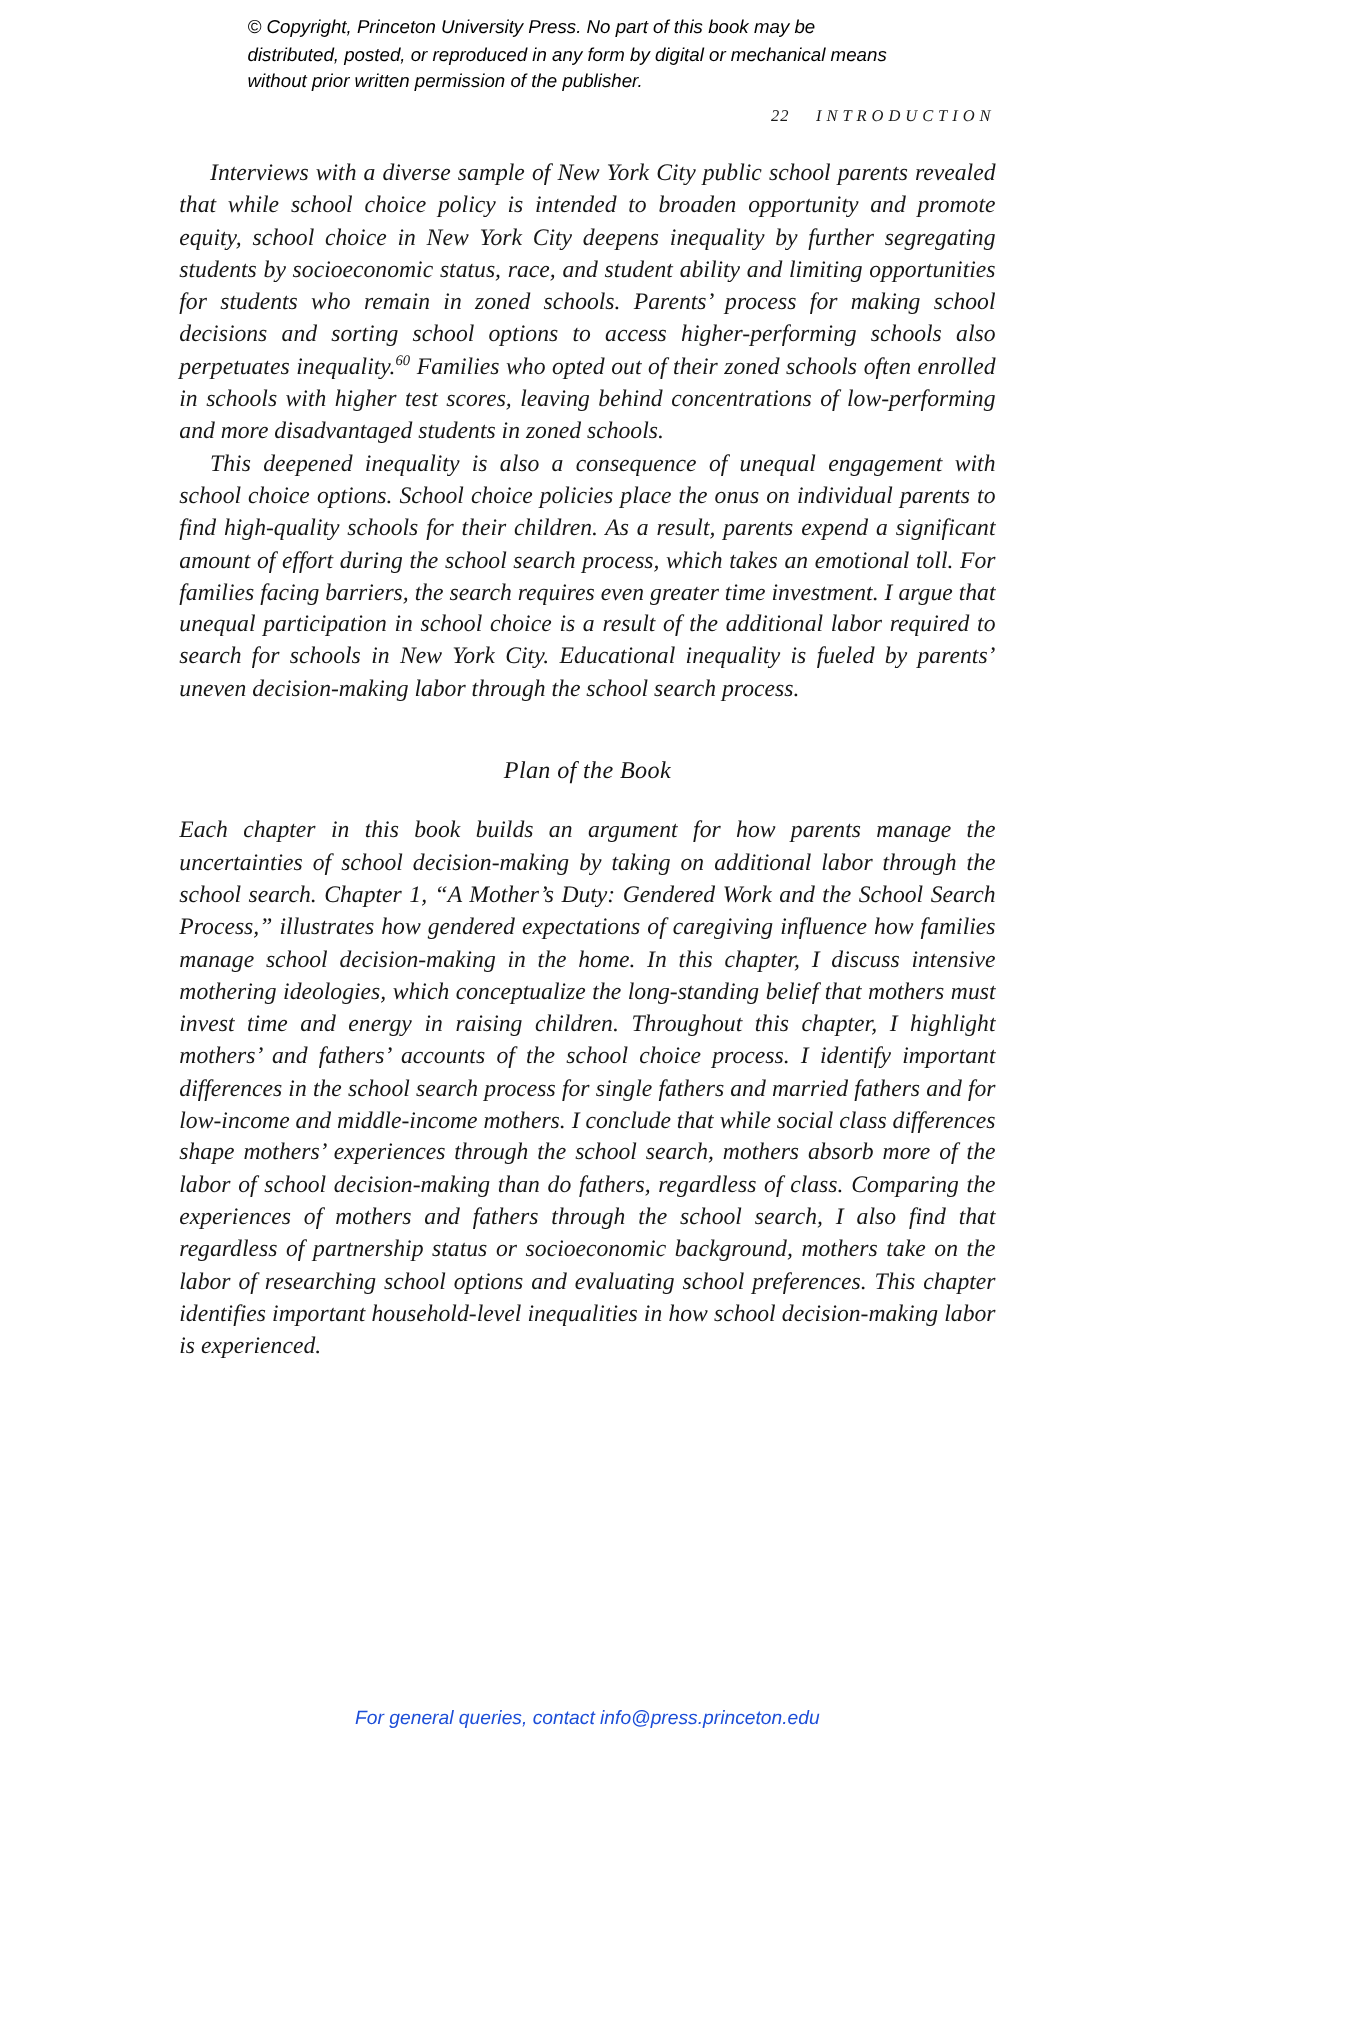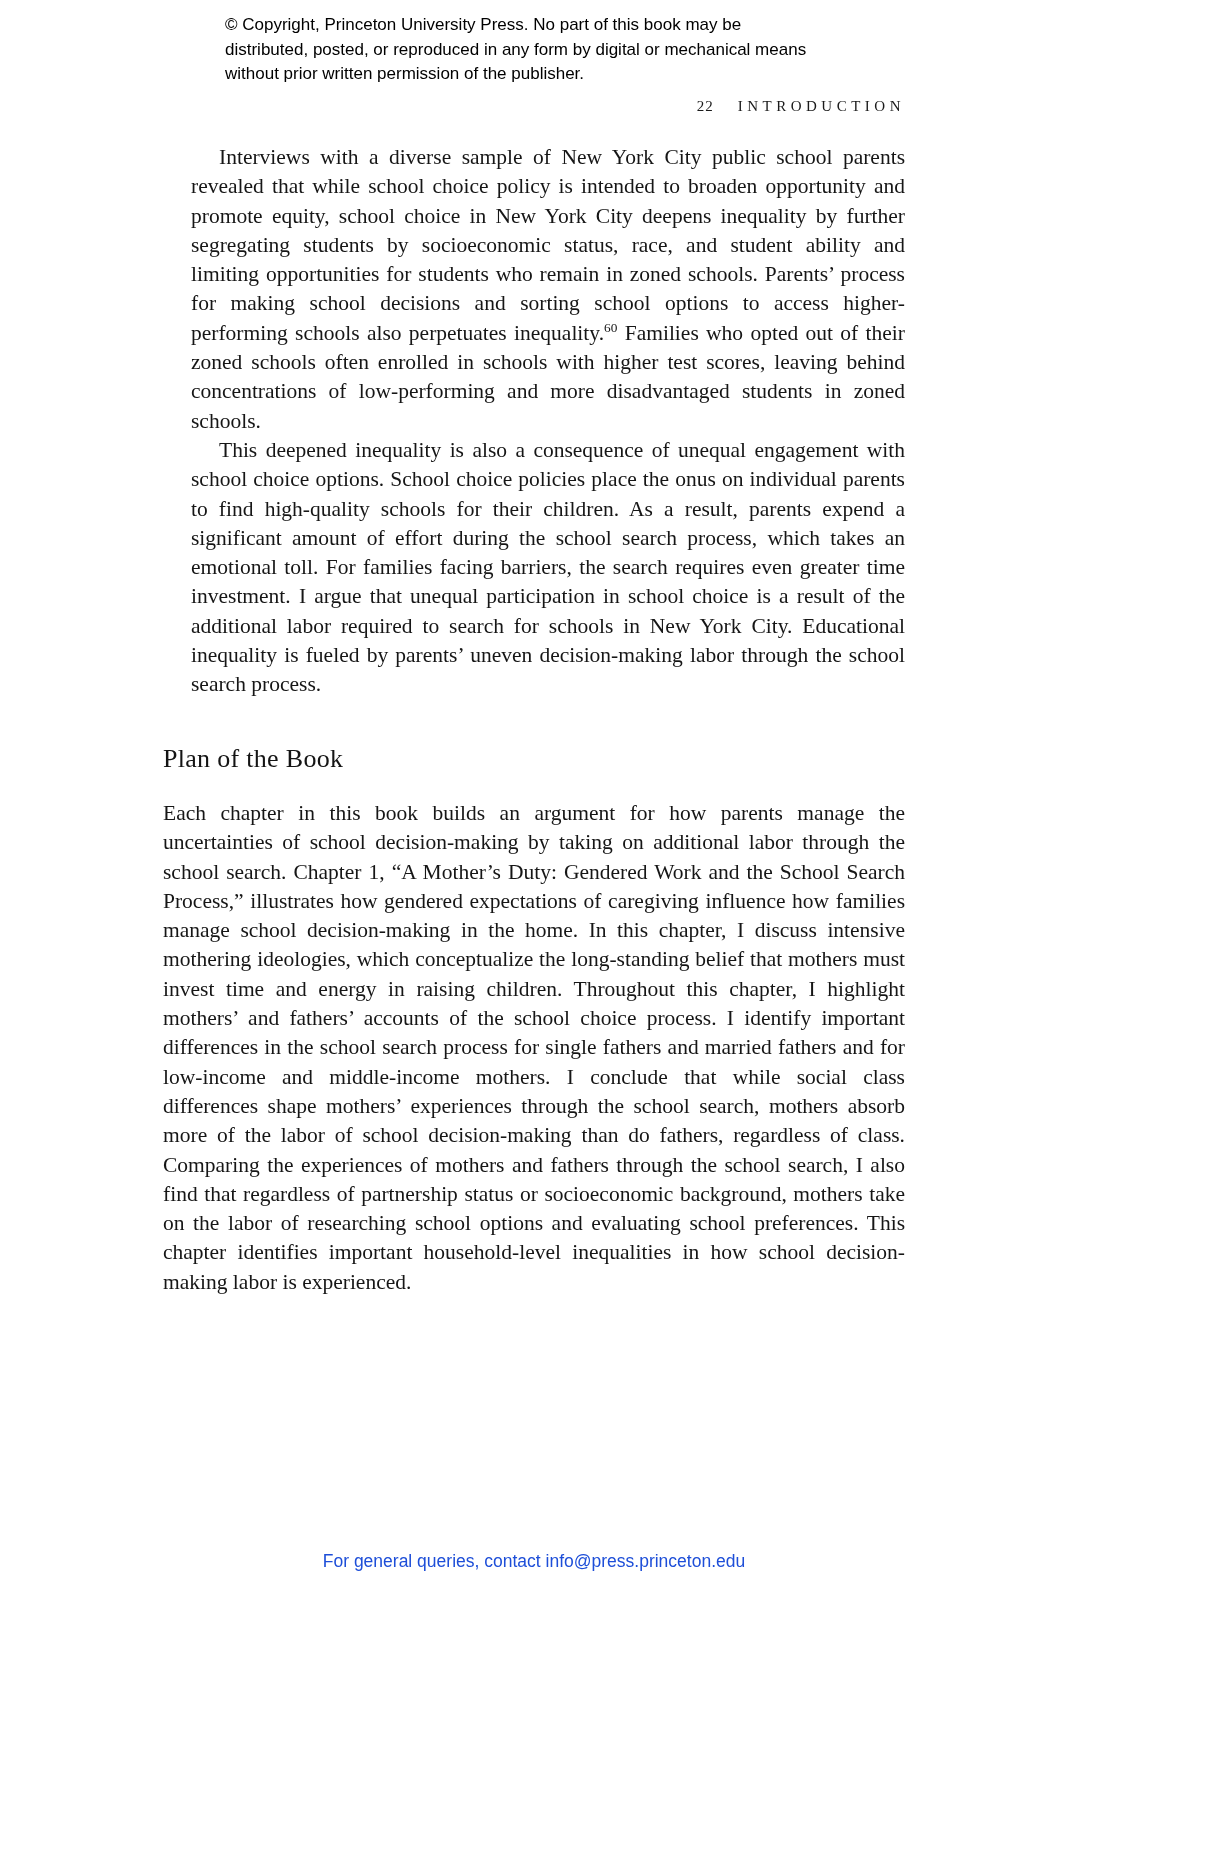--- a/index.html
+++ b/index.html
@@ -1,15 +1,15 @@
 <!DOCTYPE html>
 <html><head>
 <meta charset="utf-8">
 <style>
-  * { margin: 0; padding: 0; box-sizing: border-box; }
+  * { margin: 0; padding: 0; box-sizing: border-box; font-style: italic; }
   html, body { background: #ffffff; }
   body {
     width: 1225px;
     height: 1850px;
     position: relative;
     font-family: "Liberation Serif", serif;
     color: #141414;
   }
   .page {
     position: absolute;
@@ -50,32 +50,32 @@
     top: 143px;
     left: 163px;
     width: 742px;
     font-family: "Liberation Serif", serif;
     font-size: 21.5px;
     line-height: 29.3px;
     text-align: justify;
     color: #161616;
   }
   .body-text p { margin: 0; }
-  .body-text p.indent { text-indent: 28px; margin-left: 28px; }
+  .body-text p.indent { text-indent: 28px; }
   sup.fnref {
     font-size: 0.62em;
     vertical-align: super;
     line-height: 0;
   }
   .section-heading {
     font-family: "Liberation Serif", serif;
     font-weight: normal;
-    font-size: 26px;
+    font-size: 22px;
     letter-spacing: 0.3px;
-    text-align: left;
+    text-align: center;
     margin: 44px 0 26px 0;
     color: #141414;
   }
   .footer {
     position: absolute;
     top: 1551px;
     left: 163px;
     width: 742px;
     text-align: center;
     font-family: "Liberation Sans", sans-serif;

